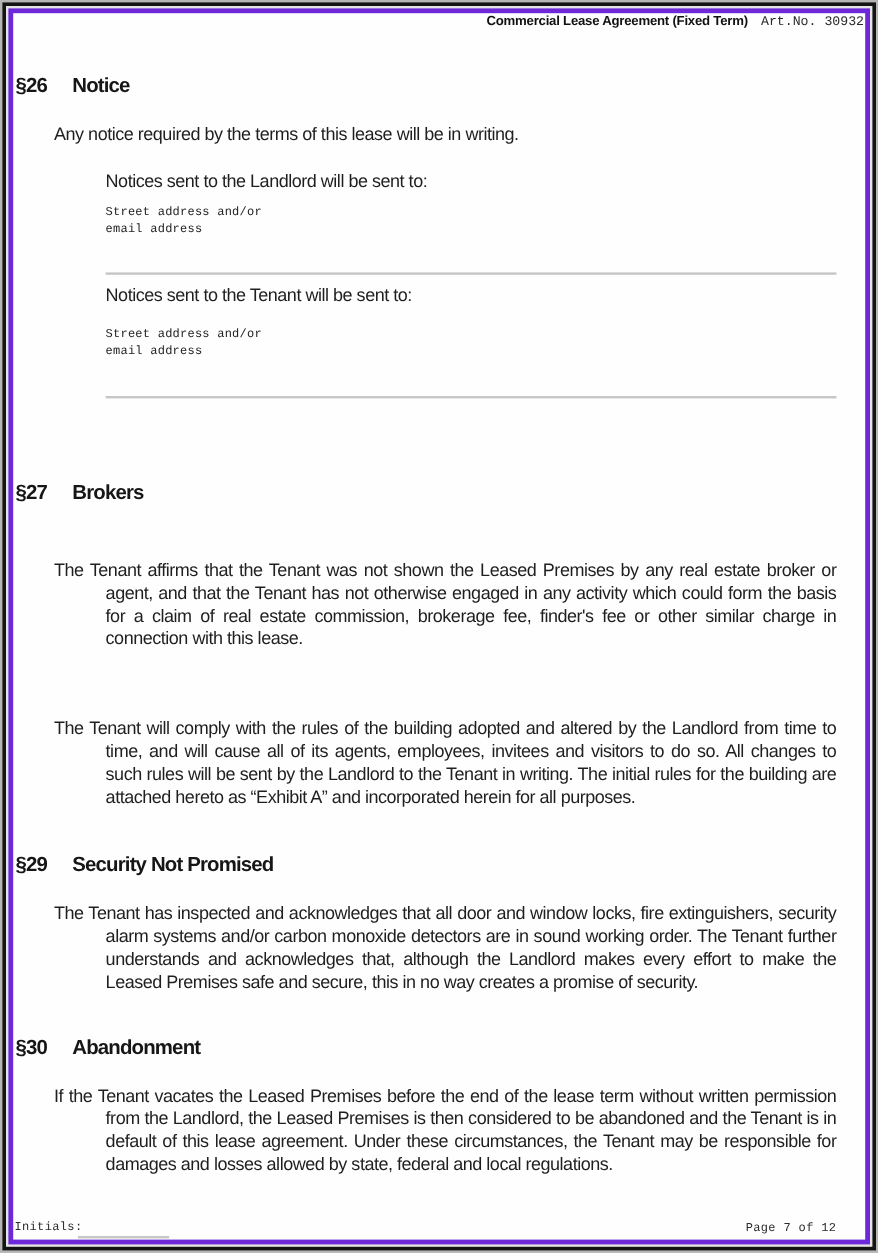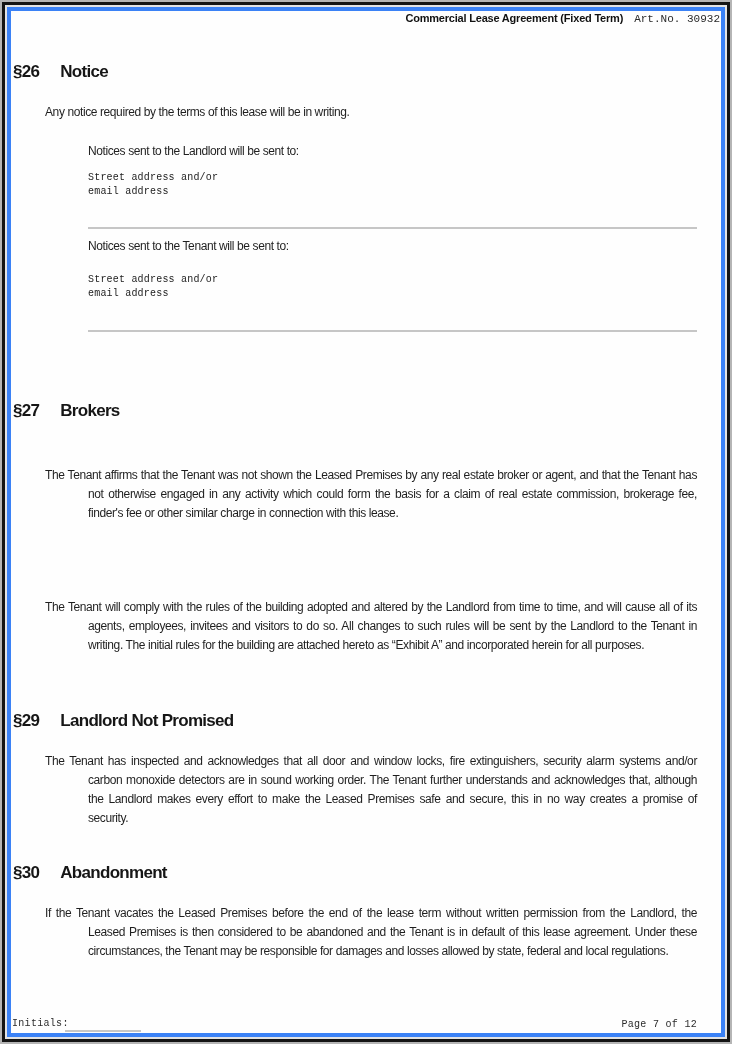--- a/index.html
+++ b/index.html
@@ -4,21 +4,21 @@
 <style>
   html, body { margin: 0; padding: 0; background: #b5b5b5; }
   * { box-sizing: border-box; }
 
   .frame-outer {
     width: 732px; height: 1044px;
     background: #b5b5b5; padding: 2px;
   }
   .frame-black { width: 100%; height: 100%; background: #141414; padding: 3px; }
   .frame-light { width: 100%; height: 100%; background: #e3e3e3; padding: 2px; }
-  .frame-teal  { width: 100%; height: 100%; background: #3b82f6; padding: 4px; }
+  .frame-teal  { width: 100%; height: 100%; background: #6d28d9; padding: 4px; }
 
   .page {
     position: relative;
     width: 100%; height: 100%;
     background: #fefefe;
     color: #1f1f1f;
     font-family: "Liberation Sans", sans-serif;
     overflow: hidden;
   }
 
@@ -36,21 +36,21 @@
   }
 
   .sec-head {
     position: absolute; left: 2px;
     font-size: 17px; font-weight: bold; letter-spacing: -0.7px;
     color: #161616; line-height: 20px; white-space: nowrap;
   }
   .sec-head .sec-title { margin-left: 21px; }
 
   .body-text {
-    font-size: 12px; letter-spacing: -0.4px; line-height: 19px; color: #1f1f1f;
+    font-size: 15px; letter-spacing: -0.4px; line-height: 19px; color: #1f1f1f;
   }
 
   .flat { position: absolute; }
 
   .para {
     position: absolute;
     left: 34px; width: 652px;
     padding-left: 43px; text-indent: -43px;
     text-align: justify;
   }
@@ -120,21 +120,21 @@
 
 
       <div class="sec-head" style="top:390px">
         <span>§27</span><span class="sec-title">Brokers</span>
       </div>
       <div class="para body-text" style="top:455px">The Tenant affirms that the Tenant was not shown the Leased Premises by any real estate broker or agent, and that the Tenant has not otherwise engaged in any activity which could form the basis for a claim of real estate commission, brokerage fee, finder's fee or other similar charge in connection with this lease.</div>
 
       <div class="para body-text" style="top:587px">The Tenant will comply with the rules of the building adopted and altered by the Landlord from time to time, and will cause all of its agents, employees, invitees and visitors to do so. All changes to such rules will be sent by the Landlord to the Tenant in writing. The initial rules for the building are attached hereto as “Exhibit A” and incorporated herein for all purposes.</div>
 
       <div class="sec-head" style="top:700px">
-        <span>§29</span><span class="sec-title">Landlord Not Promised</span>
+        <span>§29</span><span class="sec-title">Security Not Promised</span>
       </div>
       <div class="para body-text" style="top:741px">The Tenant has inspected and acknowledges that all door and window locks, fire extinguishers, security alarm systems and/or carbon monoxide detectors are in sound working order. The Tenant further understands and acknowledges that, although the Landlord makes every effort to make the Leased Premises safe and secure, this in no way creates a promise of security.</div>
 
       <div class="sec-head" style="top:852px">
         <span>§30</span><span class="sec-title">Abandonment</span>
       </div>
       <div class="para body-text" style="top:893px">If the Tenant vacates the Leased Premises before the end of the lease term without written permission from the Landlord, the Leased Premises is then considered to be abandoned and the Tenant is in default of this lease agreement. Under these circumstances, the Tenant may be responsible for damages and losses allowed by state, federal and local regulations.</div>
 
       <div class="footer-initials">Initials:</div>
       <div class="initials-line"></div>

